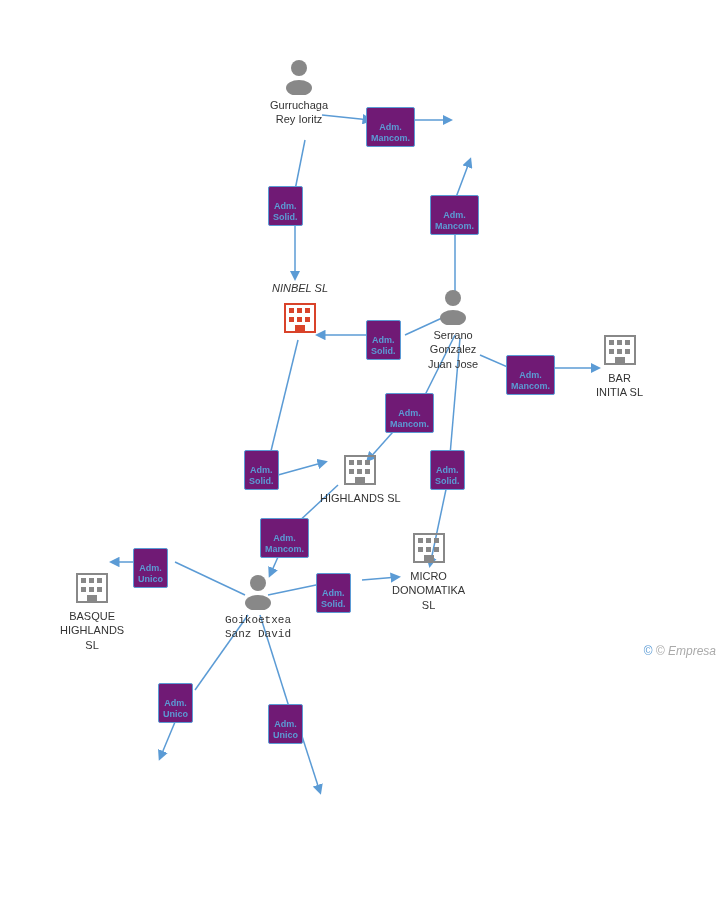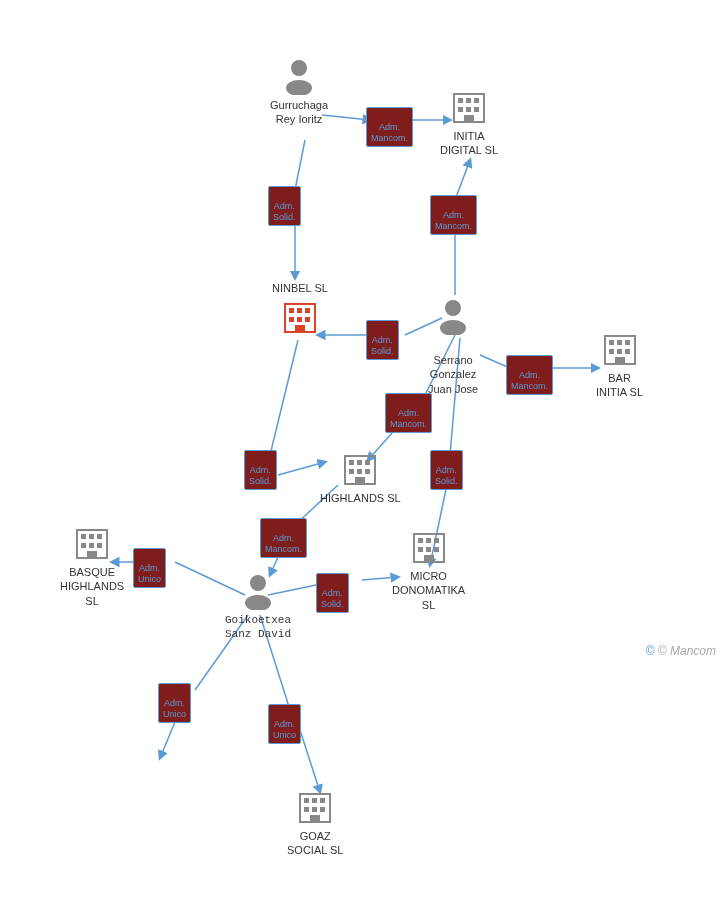--- a/index.html
+++ b/index.html
@@ -42,28 +42,29 @@
     .node-label {
       font-size: 11px;
       color: #333;
       margin-top: 3px;
       line-height: 1.3;
       white-space: pre-line;
     }
     .rel-box {
       position: absolute;
       border: 1.5px solid #5b9bd5;
-      background: #7f1d1d;
+      background: #701a75;
       color: #5b9bd5;
       font-size: 9px;
       padding: 3px 4px;
       text-align: center;
       line-height: 1.2;
       border-radius: 2px;
       white-space: pre-line;
+      font-weight: bold;
     }
     .watermark {
       position: absolute;
       bottom: 10px;
       right: 12px;
       font-size: 12px;
       color: #aaa;
       font-style: italic;
     }
     .watermark span.copy {
@@ -124,144 +125,116 @@
 
   <div class="node" style="left:270px; top:55px;">
     <svg class="person-icon" viewBox="0 0 40 40">
       <circle cx="20" cy="13" r="8" fill="#888"></circle>
       <ellipse cx="20" cy="33" rx="13" ry="8" fill="#888"></ellipse>
     </svg>
     <span class="node-label">Gurruchaga
 Rey Ioritz</span>
   </div>
 
-  <div class="node" style="left:440px; top:88px;">
+
+  <div class="node" style="left:272px; top:278px;">
+    <span class="node-label" style="margin-bottom:3px;font-style:italic;">NINBEL  SL</span>
+    <svg class="building-icon" viewBox="0 0 38 38">
+      <rect x="4" y="6" width="30" height="28" fill="none" stroke="#d9432a" stroke-width="2"></rect>
+      <rect x="8" y="10" width="5" height="5" fill="#d9432a"></rect>
+      <rect x="16" y="10" width="5" height="5" fill="#d9432a"></rect>
+      <rect x="24" y="10" width="5" height="5" fill="#d9432a"></rect>
+      <rect x="8" y="19" width="5" height="5" fill="#d9432a"></rect>
+      <rect x="16" y="19" width="5" height="5" fill="#d9432a"></rect>
+      <rect x="24" y="19" width="5" height="5" fill="#d9432a"></rect>
+      <rect x="14" y="27" width="10" height="7" fill="#d9432a"></rect>
+    </svg>
+  </div>
+
+  <div class="node" style="left:428px; top:285px;">
+    <svg class="person-icon" viewBox="0 0 40 40">
+      <circle cx="20" cy="13" r="8" fill="#888"></circle>
+      <ellipse cx="20" cy="33" rx="13" ry="8" fill="#888"></ellipse>
+    </svg>
+    <span class="node-label">Serrano
+Gonzalez
+Juan Jose</span>
+  </div>
+
+  <div class="node" style="left:596px; top:330px;">
     <svg class="building-icon" viewBox="0 0 38 38">
       <rect x="4" y="6" width="30" height="28" fill="none" stroke="#888" stroke-width="2"></rect>
       <rect x="8" y="10" width="5" height="5" fill="#888"></rect>
       <rect x="16" y="10" width="5" height="5" fill="#888"></rect>
       <rect x="24" y="10" width="5" height="5" fill="#888"></rect>
       <rect x="8" y="19" width="5" height="5" fill="#888"></rect>
       <rect x="16" y="19" width="5" height="5" fill="#888"></rect>
       <rect x="24" y="19" width="5" height="5" fill="#888"></rect>
       <rect x="14" y="27" width="10" height="7" fill="#888"></rect>
     </svg>
-    <span class="node-label">INITIA
-DIGITAL  SL</span>
-  </div>
-
-  <div class="node" style="left:272px; top:278px;">
-    <span class="node-label" style="margin-bottom:3px;">NINBEL  SL</span>
-    <svg class="building-icon" viewBox="0 0 38 38">
-      <rect x="4" y="6" width="30" height="28" fill="none" stroke="#d9432a" stroke-width="2"></rect>
-      <rect x="8" y="10" width="5" height="5" fill="#d9432a"></rect>
-      <rect x="16" y="10" width="5" height="5" fill="#d9432a"></rect>
-      <rect x="24" y="10" width="5" height="5" fill="#d9432a"></rect>
-      <rect x="8" y="19" width="5" height="5" fill="#d9432a"></rect>
-      <rect x="16" y="19" width="5" height="5" fill="#d9432a"></rect>
-      <rect x="24" y="19" width="5" height="5" fill="#d9432a"></rect>
-      <rect x="14" y="27" width="10" height="7" fill="#d9432a"></rect>
-    </svg>
-  </div>
-
-  <div class="node" style="left:428px; top:295px;gap:15px;">
-    <svg class="person-icon" viewBox="0 0 40 40">
-      <circle cx="20" cy="13" r="8" fill="#888"></circle>
-      <ellipse cx="20" cy="33" rx="13" ry="8" fill="#888"></ellipse>
-    </svg>
-    <span class="node-label">Serrano
-Gonzalez
-Juan Jose</span>
-  </div>
-
-  <div class="node" style="left:596px; top:330px;">
+    <span class="node-label">BAR
+INITIA SL</span>
+  </div>
+
+  <div class="node" style="left:320px; top:450px;">
     <svg class="building-icon" viewBox="0 0 38 38">
       <rect x="4" y="6" width="30" height="28" fill="none" stroke="#888" stroke-width="2"></rect>
       <rect x="8" y="10" width="5" height="5" fill="#888"></rect>
       <rect x="16" y="10" width="5" height="5" fill="#888"></rect>
       <rect x="24" y="10" width="5" height="5" fill="#888"></rect>
       <rect x="8" y="19" width="5" height="5" fill="#888"></rect>
       <rect x="16" y="19" width="5" height="5" fill="#888"></rect>
       <rect x="24" y="19" width="5" height="5" fill="#888"></rect>
       <rect x="14" y="27" width="10" height="7" fill="#888"></rect>
     </svg>
-    <span class="node-label">BAR
-INITIA SL</span>
-  </div>
-
-  <div class="node" style="left:320px; top:450px;">
+    <span class="node-label">HIGHLANDS  SL</span>
+  </div>
+
+  <div class="node" style="left:60px; top:568px;align-items:center;">
     <svg class="building-icon" viewBox="0 0 38 38">
       <rect x="4" y="6" width="30" height="28" fill="none" stroke="#888" stroke-width="2"></rect>
       <rect x="8" y="10" width="5" height="5" fill="#888"></rect>
       <rect x="16" y="10" width="5" height="5" fill="#888"></rect>
       <rect x="24" y="10" width="5" height="5" fill="#888"></rect>
       <rect x="8" y="19" width="5" height="5" fill="#888"></rect>
       <rect x="16" y="19" width="5" height="5" fill="#888"></rect>
       <rect x="24" y="19" width="5" height="5" fill="#888"></rect>
       <rect x="14" y="27" width="10" height="7" fill="#888"></rect>
     </svg>
-    <span class="node-label">HIGHLANDS  SL</span>
-  </div>
-
-  <div class="node" style="left:60px; top:524px;align-items:center;">
+    <span class="node-label">BASQUE
+HIGHLANDS
+SL</span>
+  </div>
+
+  <div class="node" style="left:392px; top:528px;">
     <svg class="building-icon" viewBox="0 0 38 38">
       <rect x="4" y="6" width="30" height="28" fill="none" stroke="#888" stroke-width="2"></rect>
       <rect x="8" y="10" width="5" height="5" fill="#888"></rect>
       <rect x="16" y="10" width="5" height="5" fill="#888"></rect>
       <rect x="24" y="10" width="5" height="5" fill="#888"></rect>
       <rect x="8" y="19" width="5" height="5" fill="#888"></rect>
       <rect x="16" y="19" width="5" height="5" fill="#888"></rect>
       <rect x="24" y="19" width="5" height="5" fill="#888"></rect>
       <rect x="14" y="27" width="10" height="7" fill="#888"></rect>
     </svg>
-    <span class="node-label">BASQUE
-HIGHLANDS
-SL</span>
-  </div>
-
-  <div class="node" style="left:392px; top:528px;">
-    <svg class="building-icon" viewBox="0 0 38 38">
-      <rect x="4" y="6" width="30" height="28" fill="none" stroke="#888" stroke-width="2"></rect>
-      <rect x="8" y="10" width="5" height="5" fill="#888"></rect>
-      <rect x="16" y="10" width="5" height="5" fill="#888"></rect>
-      <rect x="24" y="10" width="5" height="5" fill="#888"></rect>
-      <rect x="8" y="19" width="5" height="5" fill="#888"></rect>
-      <rect x="16" y="19" width="5" height="5" fill="#888"></rect>
-      <rect x="24" y="19" width="5" height="5" fill="#888"></rect>
-      <rect x="14" y="27" width="10" height="7" fill="#888"></rect>
-    </svg>
     <span class="node-label">MICRO
 DONOMATIKA
 SL</span>
   </div>
 
   <div class="node" style="left:225px; top:570px;font-family:Liberation Mono, monospace;">
     <svg class="person-icon" viewBox="0 0 40 40">
       <circle cx="20" cy="13" r="8" fill="#888"></circle>
       <ellipse cx="20" cy="33" rx="13" ry="8" fill="#888"></ellipse>
     </svg>
     <span class="node-label">Goikoetxea
 Sanz David</span>
   </div>
 
 
-  <div class="node" style="left:287px; top:788px;">
-    <svg class="building-icon" viewBox="0 0 38 38">
-      <rect x="4" y="6" width="30" height="28" fill="none" stroke="#888" stroke-width="2"></rect>
-      <rect x="8" y="10" width="5" height="5" fill="#888"></rect>
-      <rect x="16" y="10" width="5" height="5" fill="#888"></rect>
-      <rect x="24" y="10" width="5" height="5" fill="#888"></rect>
-      <rect x="8" y="19" width="5" height="5" fill="#888"></rect>
-      <rect x="16" y="19" width="5" height="5" fill="#888"></rect>
-      <rect x="24" y="19" width="5" height="5" fill="#888"></rect>
-      <rect x="14" y="27" width="10" height="7" fill="#888"></rect>
-    </svg>
-    <span class="node-label">GOAZ
-SOCIAL SL</span>
-  </div>
 
   <div class="rel-box" style="left:366px; top:107px;">
     <span>Adm.
 Mancom.</span>
   </div>
 
   <div class="rel-box" style="left:268px; top:186px;">
     <span>Adm.
 Solid.</span>
   </div>
@@ -316,15 +289,15 @@
 Unico</span>
   </div>
 
   <div class="rel-box" style="left:268px; top:704px;">
     <span>Adm.
 Unico</span>
   </div>
 
   <div class="watermark">
     <span class="copy">©</span>
-    <span>© Mancom</span>
+    <span>© Empresa</span>
   </div>
 </div>
 
 </body></html>

